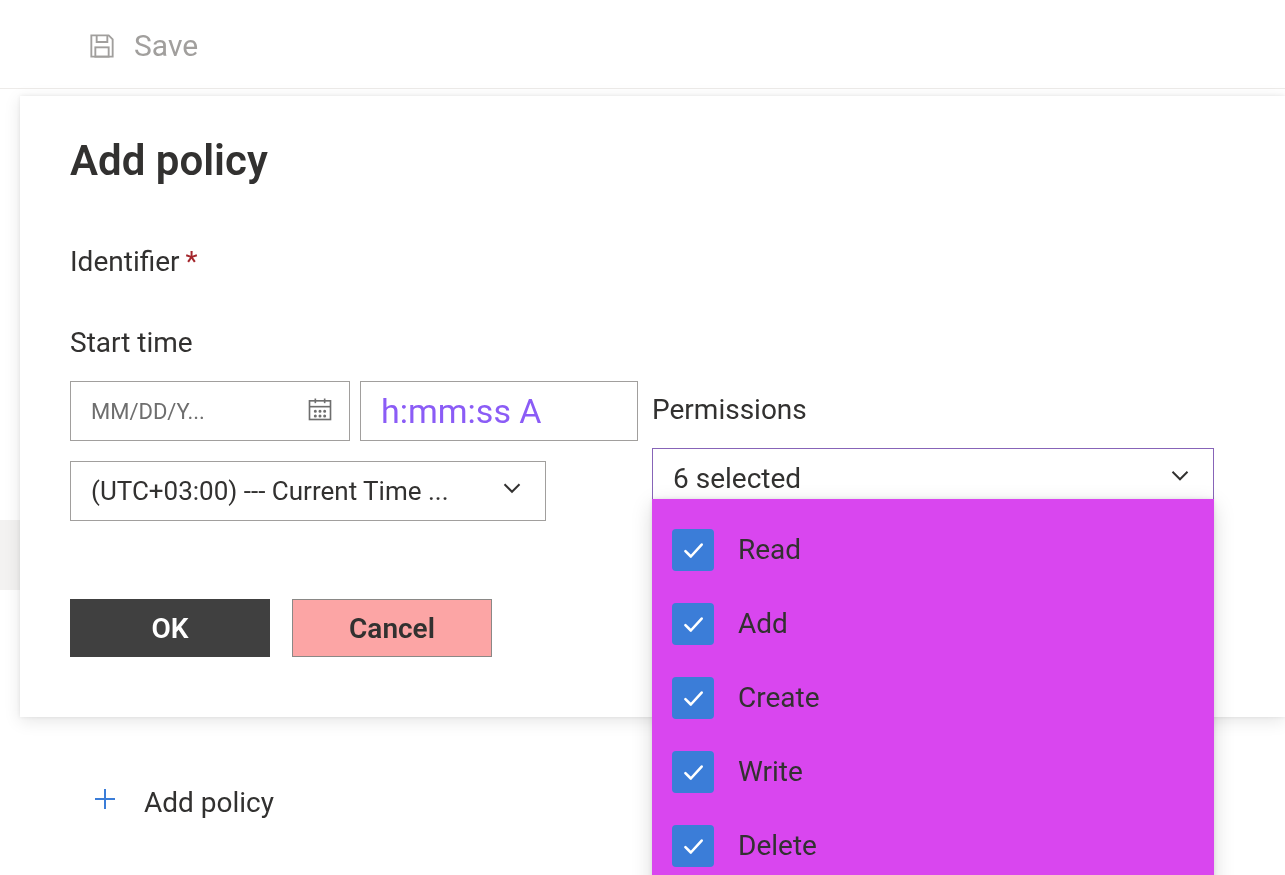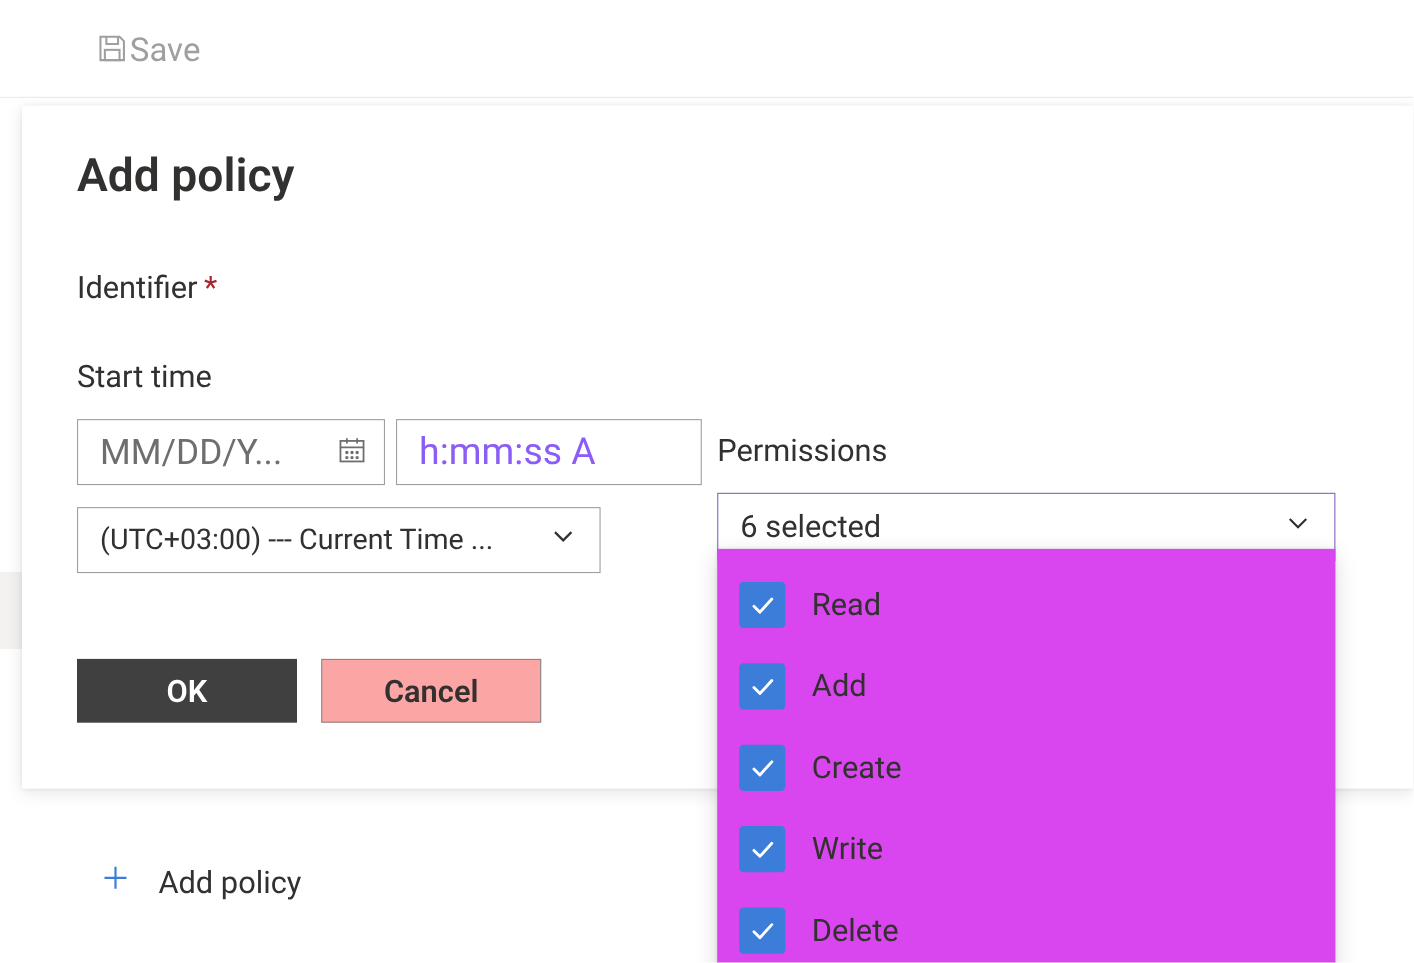--- a/index.html
+++ b/index.html
@@ -12,20 +12,22 @@
       background: #ffffff;
       color: #323130;
       width: 1285px;
       height: 875px;
       position: relative;
       overflow: hidden;
     }
     .toolbar {
       padding: 28px 0 25px 86px;
       display: flex;
+      align-items: center;
+      gap: 16px;
       border-bottom: 1px solid #edebe9;
     }
     .save-icon svg {
       display: block;
     }
     .save-label {
       font-size: 30px;
       color: #a19f9d;
       font-weight: 400;
     }
@@ -93,21 +95,21 @@
     .date-row {
       display: flex;
       gap: 10px;
       margin-bottom: 20px;
     }
     .date-input {
       width: 280px;
       height: 60px;
       border: 1px solid #a19f9d;
       padding: 0 50px 0 20px;
-      font-size: 32px;
+      font-size: 22px;
       color: #323130;
       outline: none;
       font-family: inherit;
       position: relative;
       display: flex;
       align-items: center;
       overflow: hidden;
       white-space: nowrap;
       text-overflow: ellipsis;
     }

